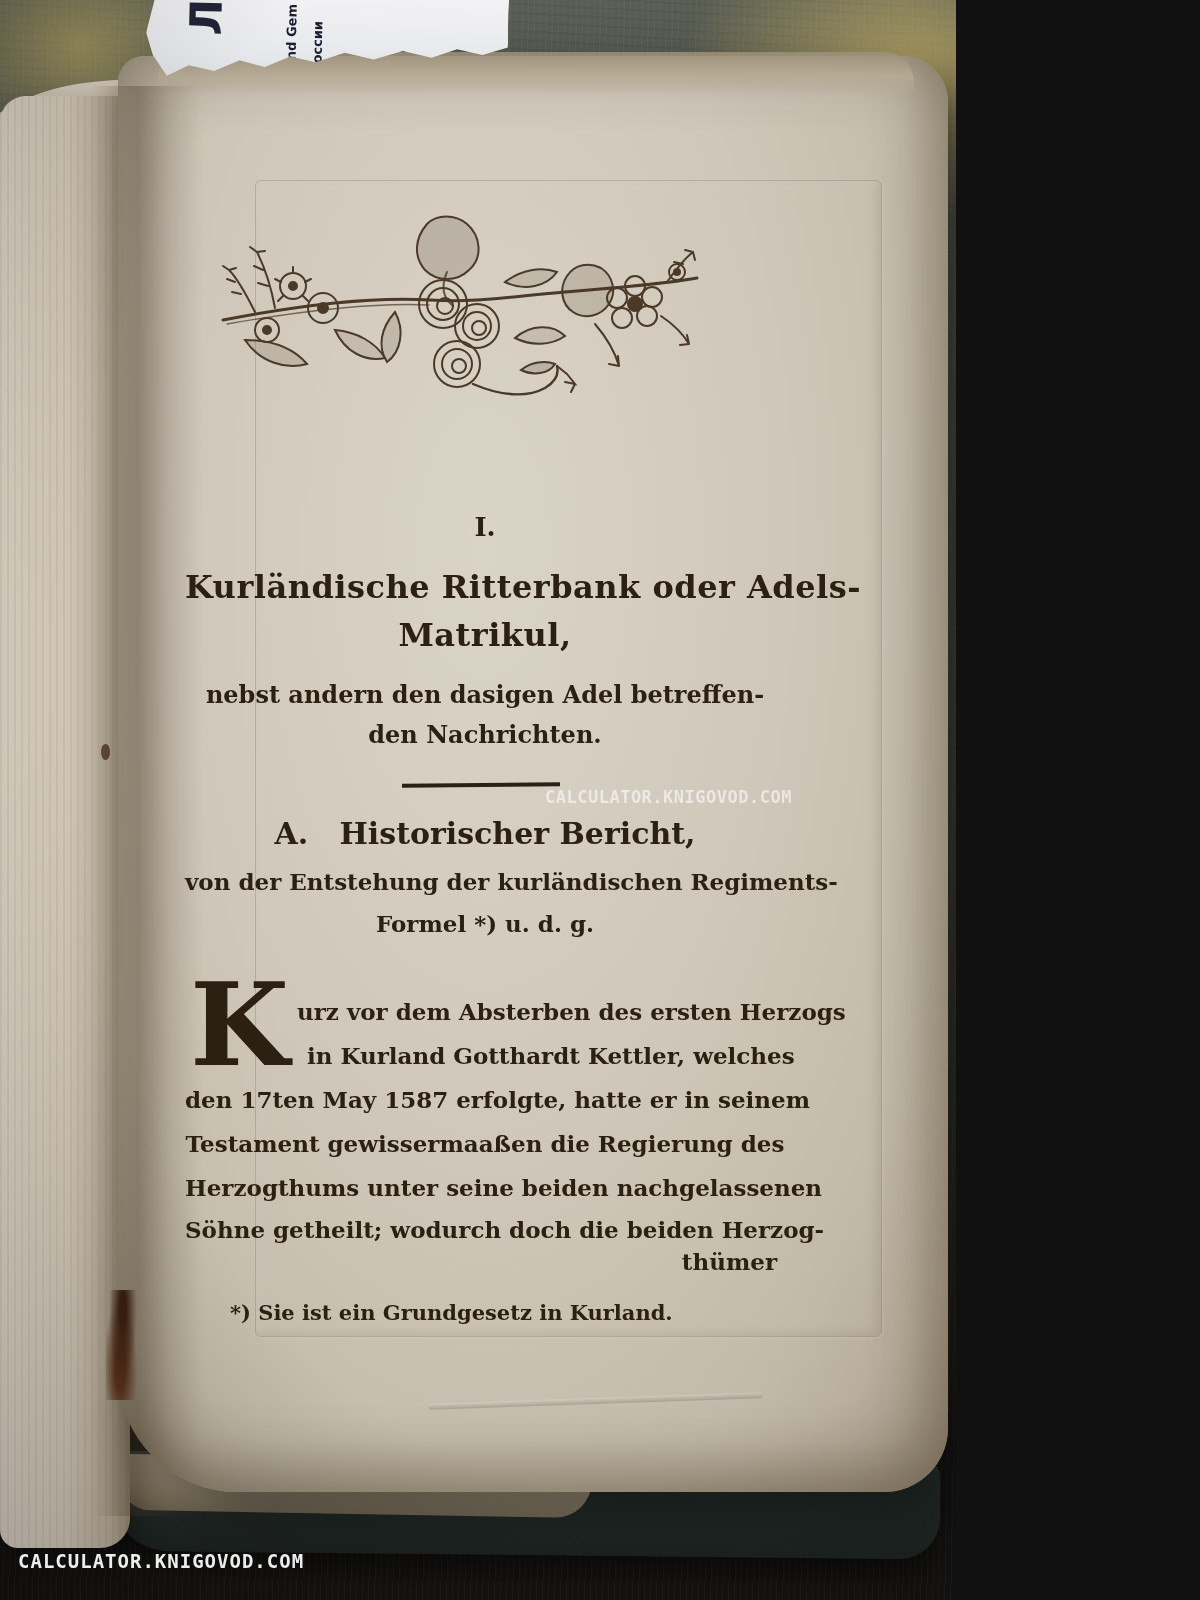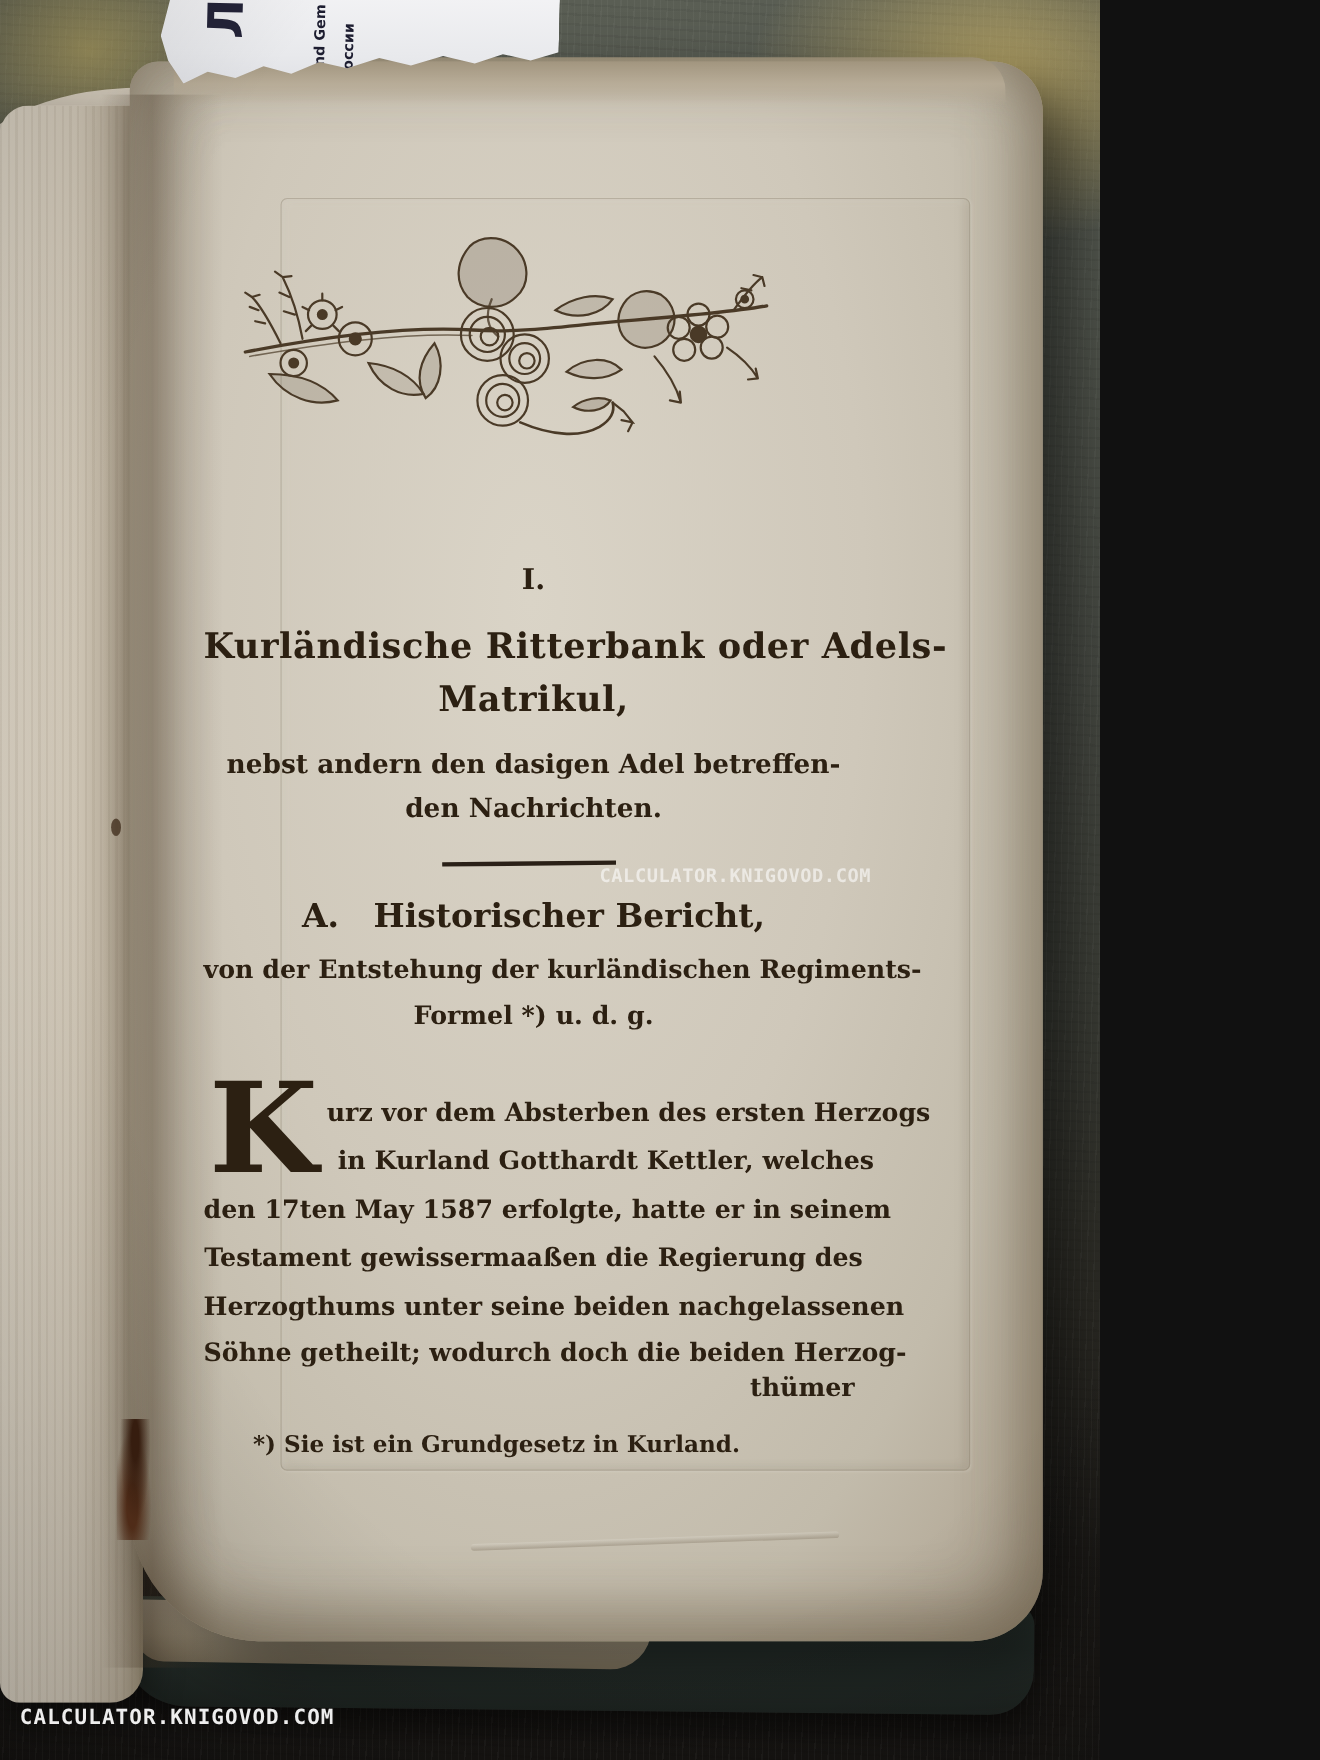--- a/index.html
+++ b/index.html
@@ -1,20 +1,19 @@
 <!DOCTYPE html>
 <html><head>
 <meta charset="utf-8">
 <style>
   html,body{margin:0;padding:0;background:#111;}
   #stage{
     position:relative;width:956px;height:1600px;overflow:hidden;
     font-family:"DejaVu Serif", serif;
     background:linear-gradient(180deg,#5a5e54 0%,#50544c 16%,#474a43 38%,#3c3e37 56%,#2c2b25 74%,#1d1b18 88%,#161412 100%);
-    padding-left:44px;
   }
   .abs{position:absolute;}
   
   .table-texture{
     left:0;top:0;width:1200px;height:1600px;
     background:
       repeating-linear-gradient(91deg, rgba(255,255,255,.035) 0 1px, rgba(255,255,255,0) 1px 6px),
       repeating-linear-gradient(3deg, rgba(0,0,0,.05) 0 2px, rgba(0,0,0,0) 2px 9px);
   }
   .glare-1{left:680px;top:-80px;width:460px;height:300px;border-radius:50%;

